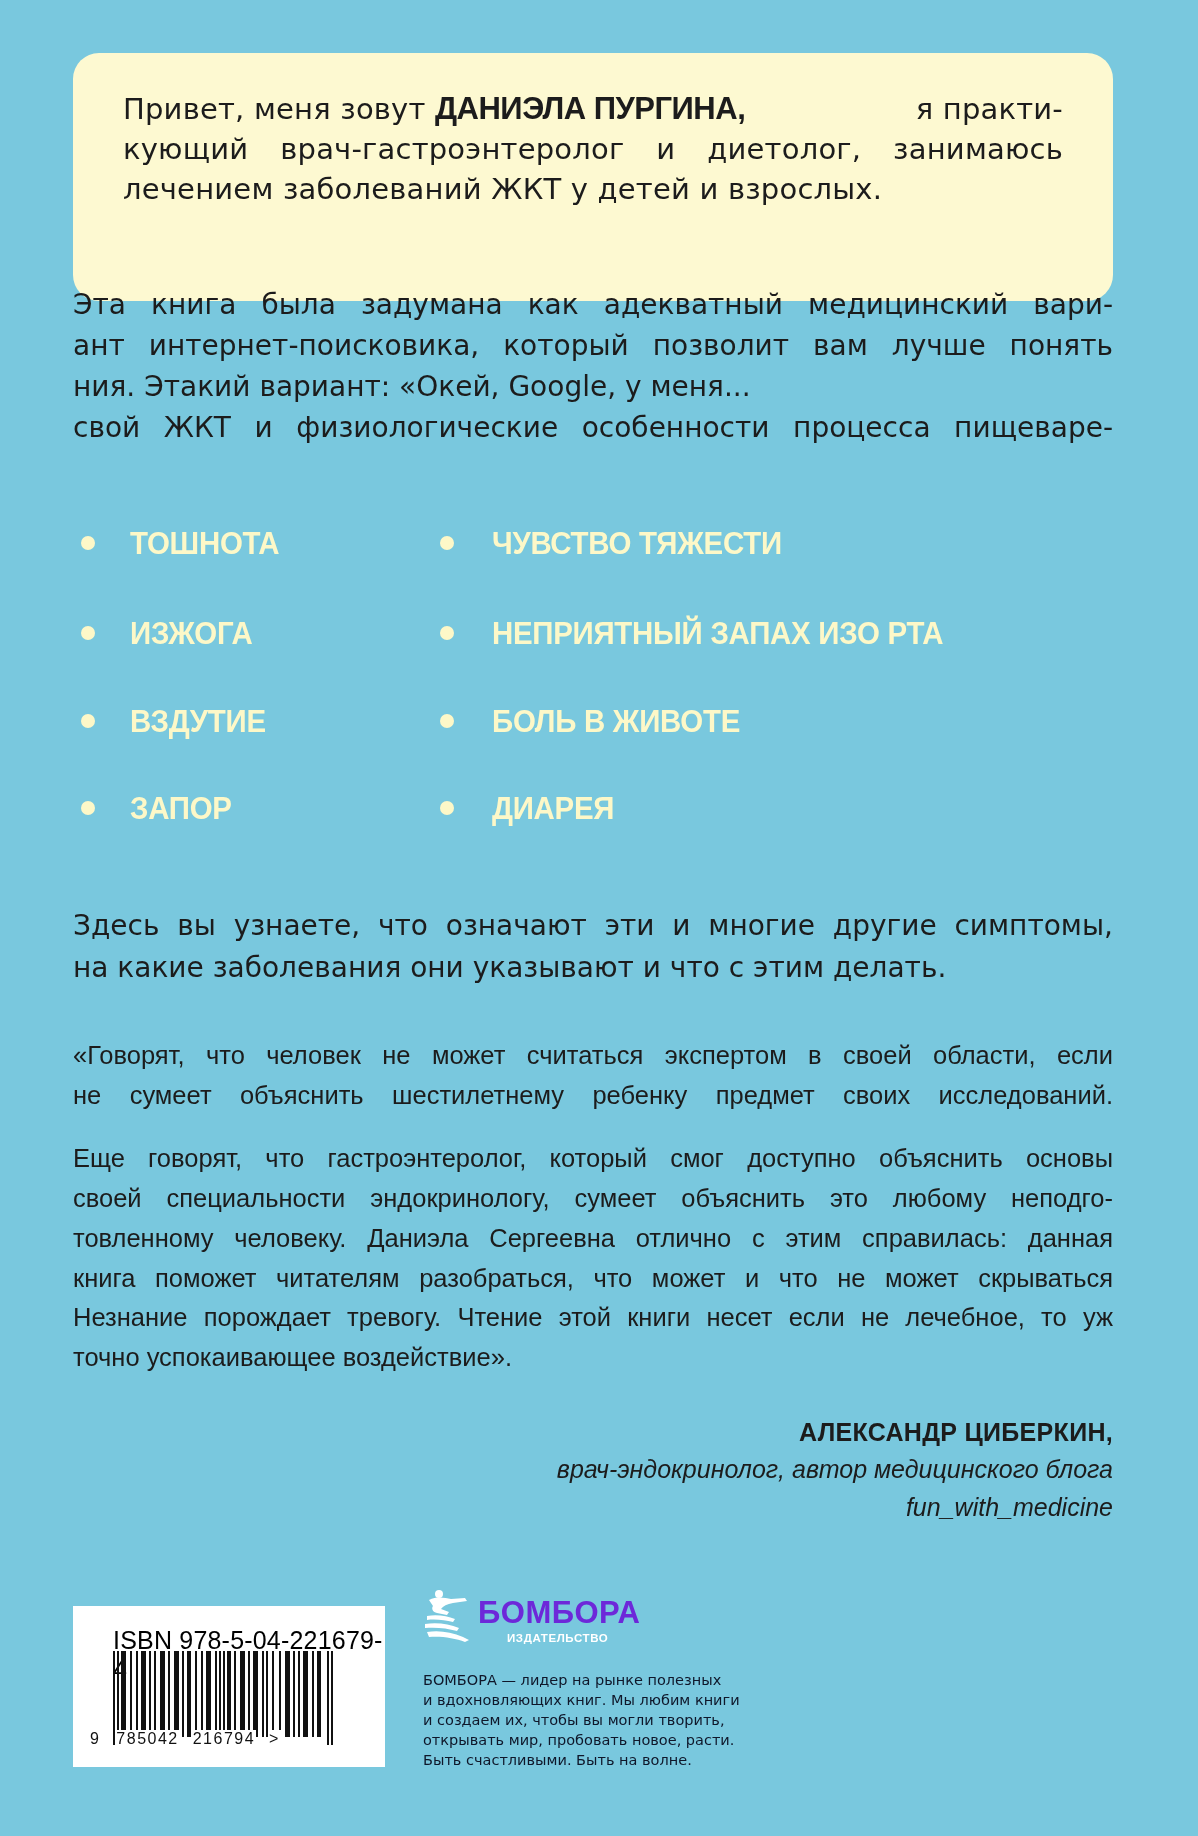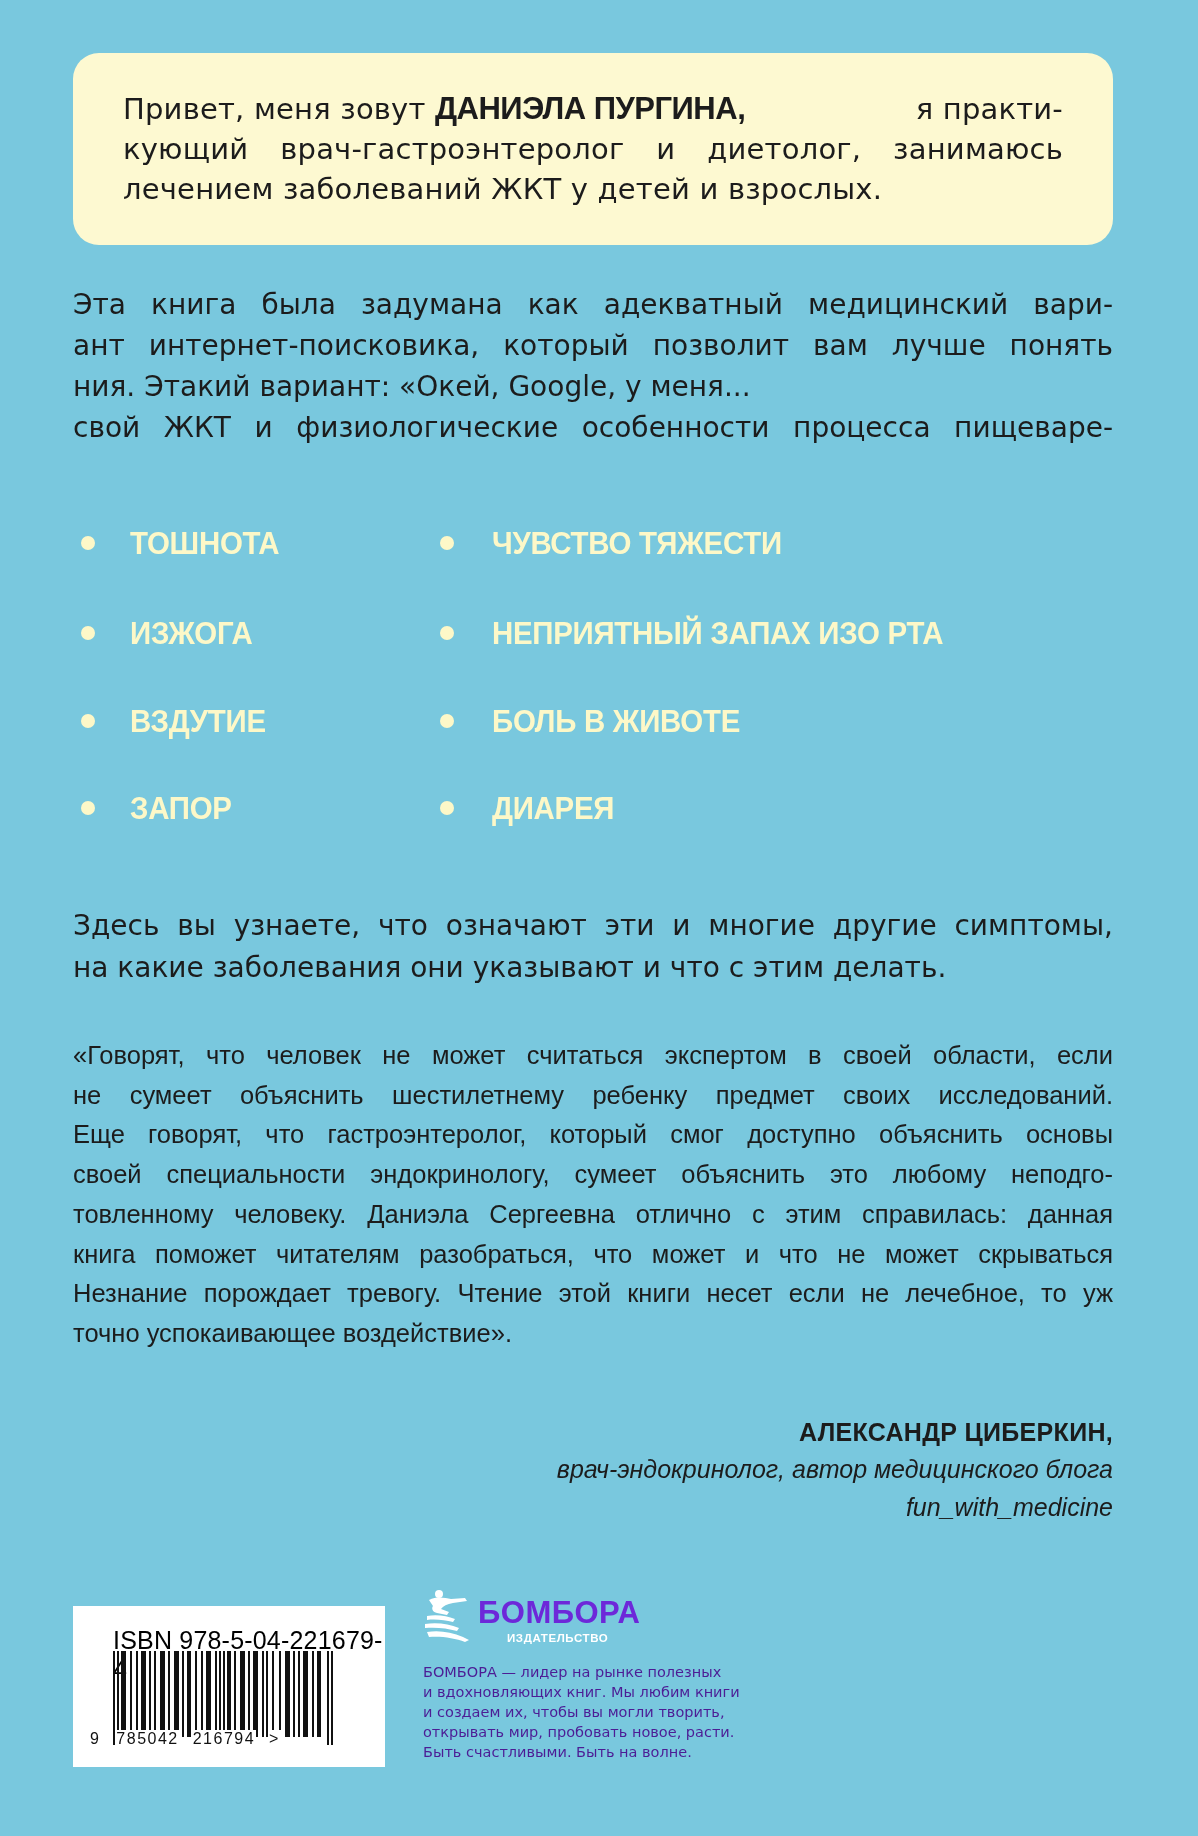--- a/index.html
+++ b/index.html
@@ -7,21 +7,21 @@
     body {
       background: #79c8de;
       font-family: "Liberation Sans", "DejaVu Sans", sans-serif;
       color: #1c1c1c;
       position: relative;
       overflow: hidden;
     }
     .intro-box {
       position: absolute;
       left: 73px; top: 53px;
-      width: 1040px; height: 192px;
+      width: 1040px; height: 248px;
       background: #fdf9d1;
       border-radius: 26px;
       padding: 0 50px;
     }
     .intro-text {
       position: absolute;
       left: 50px; right: 50px; top: 36px;
       font-size: 31px;
       line-height: 40px;
       text-align: justify;
@@ -160,25 +160,25 @@
     .logo-sub {
       position: absolute; left: 56px; top: 46px;
       font-family: "Liberation Sans", sans-serif;
       font-weight: bold;
       font-size: 11.5px;
       color: #ffffff;
       letter-spacing: 0.6px;
       padding-left: 28px;
     }
     .blurb {
-      margin-top: 16px;
+      margin-top: 24px;
       font-family: "DejaVu Sans", sans-serif;
       font-size: 14.5px;
       line-height: 20px;
-      color: #4c1d95;
+      color: #0f172a;
     }
   </style>
 </head>
 <body>
 
 <div class="intro-box">
   <div class="intro-text">
     <span class="justify-line">
       <span><span>Привет, меня зовут </span><b>ДАНИЭЛА ПУРГИНА,</b></span>
         <span> я практи-</span>
@@ -232,21 +232,21 @@
 </div>
 
 <div class="summary">
   <span class="line" style="text-align:justify;text-align-last:justify;">Здесь вы узнаете, что означают эти и многие другие симптомы,</span>
   <span class="line">на какие заболевания они указывают и что с этим делать.</span>
 </div>
 
 <div class="quote">
   <span class="line" style="text-align:justify;text-align-last:justify;">«Говорят, что человек не может считаться экспертом в своей области, если</span>
   <span class="line" style="text-align:justify;text-align-last:justify;">не сумеет объяснить шестилетнему ребенку предмет своих исследований.</span>
-  <span class="line" style="text-align:justify;text-align-last:justify;">Еще говорят, что гастроэнтеролог, который смог доступно объяснить основы</span>
+  <span class="line" style="text-align:justify;text-align-last:justify;margin-top:24px;">Еще говорят, что гастроэнтеролог, который смог доступно объяснить основы</span>
   <span class="line" style="text-align:justify;text-align-last:justify;">своей специальности эндокринологу, сумеет объяснить это любому неподго-</span>
   <span class="line" style="text-align:justify;text-align-last:justify;">товленному человеку. Даниэла Сергеевна отлично с этим справилась: данная</span>
   <span class="line" style="text-align:justify;text-align-last:justify;">книга поможет читателям разобраться, что может и что не может скрываться</span>
   <span class="line" style="text-align:justify;text-align-last:justify;">Незнание порождает тревогу. Чтение этой книги несет если не лечебное, то уж</span>
   <span class="line">точно успокаивающее воздействие».</span>
 </div>
 
 <div class="attrib">
   <div class="name">АЛЕКСАНДР ЦИБЕРКИН,</div>
   <div class="role">врач-эндокринолог, автор медицинского блога</div>

